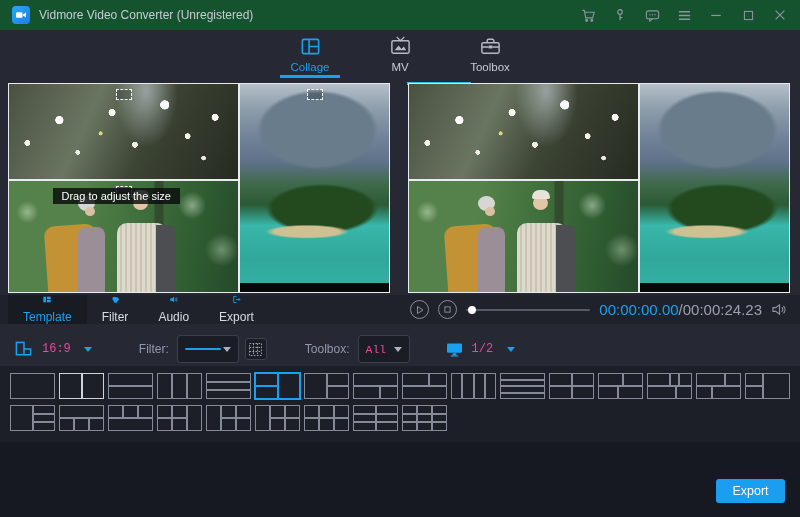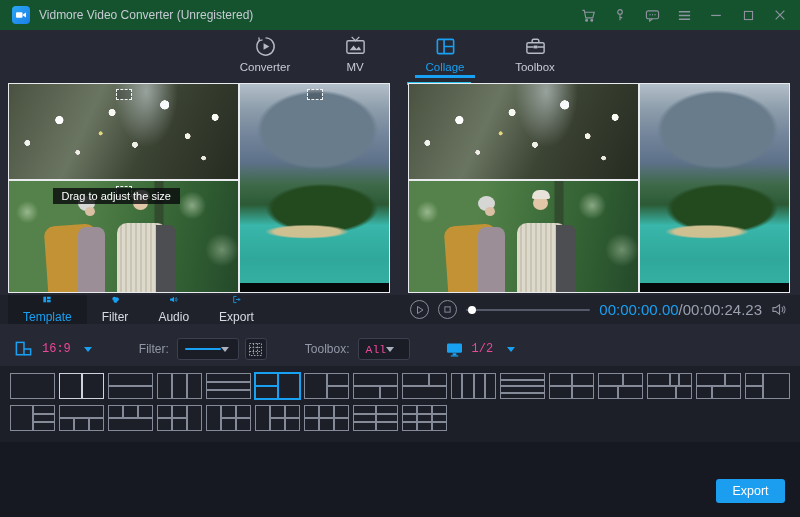--- a/index.html
+++ b/index.html
@@ -88,22 +88,22 @@
   .timecode { font-size:15px; color:#9aa0ae; white-space:nowrap; }
   .timecode .cur { color:#18a0f2; }
 
   
   .toolbar { height:42px; padding-top:8px; display:flex; align-items:center; background:#262833; flex:0 0 auto; }
   .toolbar .lbl { font-size:12px; color:#9298a8; }
   .toolbar .val { font-size:12px; color:#ec4899;font-family:Liberation Mono, monospace; }
   .arrow-down { width:0; height:0; border-left:4.5px solid transparent; border-right:4.5px solid transparent;
                 border-top:5px solid #18a0f2; display:inline-block; }
   .arrow-gray { border-top-color:#aab0bd; }
-  .dropdown { height:22px; background:#1b1d26; border:1px solid #3c404e; border-radius:3px;
-              display:flex; align-items:center; padding:0 7px; cursor:pointer; }
+  .dropdown { height:28px; background:#1b1d26; border:1px solid #3c404e; border-radius:3px;
+              display:flex; align-items:center; justify-content:space-between; padding:0 7px; cursor:pointer; }
   .border-line { width:36px; height:2px; background:#18a0f2; border-radius:1px; }
   .color-btn { width:22px; height:22px; background:#1b1d26; border:1px solid #3c404e; border-radius:3px;
                display:flex; align-items:center; justify-content:center; cursor:pointer; }
 
   
   .template-strip { height:76px; background:#1d1f28; padding:7px 10px 0 10px; flex:0 0 auto; }
   .tpl-row { display:flex; gap:4px; margin-bottom:6px; }
   .tpl { position:relative; width:45px; height:26px; cursor:pointer; flex:0 0 auto; }
   .tpl-cell { position:absolute; border:1px solid #858a99; }
   .tpl.hover .tpl-cell { border-color:#cdd2dc; }
@@ -169,42 +169,34 @@
       </span>
       <span>
         <svg width="14" height="14" viewBox="0 0 16 16" stroke="#8f93a2" stroke-width="1.4">
             <path d="M3 3 L13 13 M13 3 L3 13"></path>
           </svg>
       </span>
     </div>
   </div>
 
   <div class="nav">
-    <div class="nav-tab">
-      <svg width="23" height="23" viewBox="0 0 24 24" fill="none" stroke="#b6bac6" stroke-width="1.5">
-          <path d="M12 3 a9 9 0 1 1 -6.3 2.6"></path>
-          <path d="M5 2.5 L5.6 5.8 L8.9 5.2" stroke-width="1.3"></path>
-          <path d="M10 8.5 L16 12 L10 15.5 Z" fill="#b6bac6" stroke="none"></path>
+    <div class="nav-tab active">
+      <svg width="23" height="23" viewBox="0 0 24 24" fill="none" stroke="#18a0f2" stroke-width="1.7">
+          <rect x="3.5" y="4.5" width="17" height="15" rx="1.5"></rect>
+          <path d="M10.5 4.5 V19.5 M10.5 12 H20.5"></path>
         </svg>
-      <span class="lbl">Converter</span>
+      <span class="lbl">Collage</span>
     </div>
     <div class="nav-tab">
       <svg width="23" height="23" viewBox="0 0 24 24" fill="none" stroke="#b6bac6" stroke-width="1.5">
           <path d="M8 2 L12 6 L16 2" stroke-width="1.3"></path>
           <rect x="3" y="6" width="18" height="13" rx="1.5"></rect>
           <path d="M6 16 L10 11 L13 14.5 L15.5 12 L18 16 Z" fill="#b6bac6" stroke="none"></path>
         </svg>
       <span class="lbl">MV</span>
-    </div>
-    <div class="nav-tab active">
-      <svg width="23" height="23" viewBox="0 0 24 24" fill="none" stroke="#18a0f2" stroke-width="1.7">
-          <rect x="3.5" y="4.5" width="17" height="15" rx="1.5"></rect>
-          <path d="M10.5 4.5 V19.5 M10.5 12 H20.5"></path>
-        </svg>
-      <span class="lbl">Collage</span>
     </div>
     <div class="nav-tab">
       <svg width="23" height="23" viewBox="0 0 24 24" fill="none" stroke="#b6bac6" stroke-width="1.5">
           <rect x="3" y="8" width="18" height="11" rx="1.5"></rect>
           <path d="M8.5 8 V6 a1.5 1.5 0 0 1 1.5 -1.5 h4 a1.5 1.5 0 0 1 1.5 1.5 V8 M3 12.5 h7 M14 12.5 h7"></path>
           <rect x="10" y="11" width="4" height="3" fill="#b6bac6" stroke="none"></rect>
         </svg>
       <span class="lbl">Toolbox</span>
     </div>
   </div>

